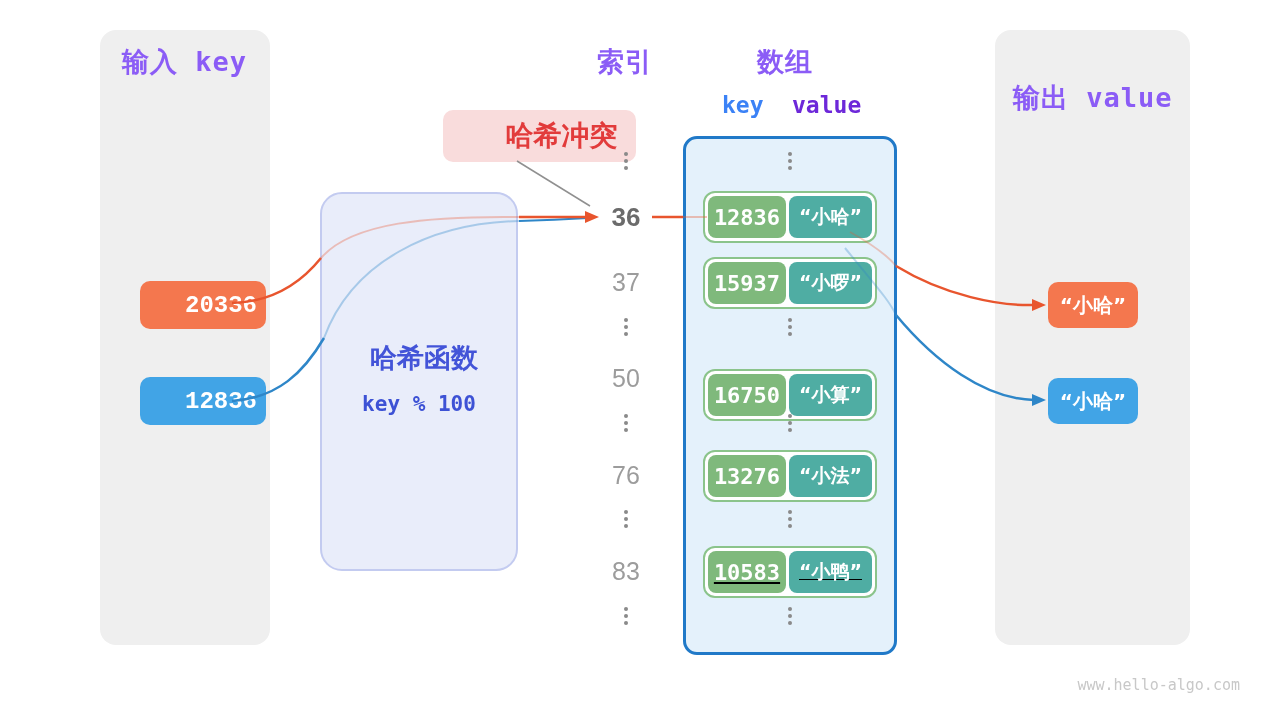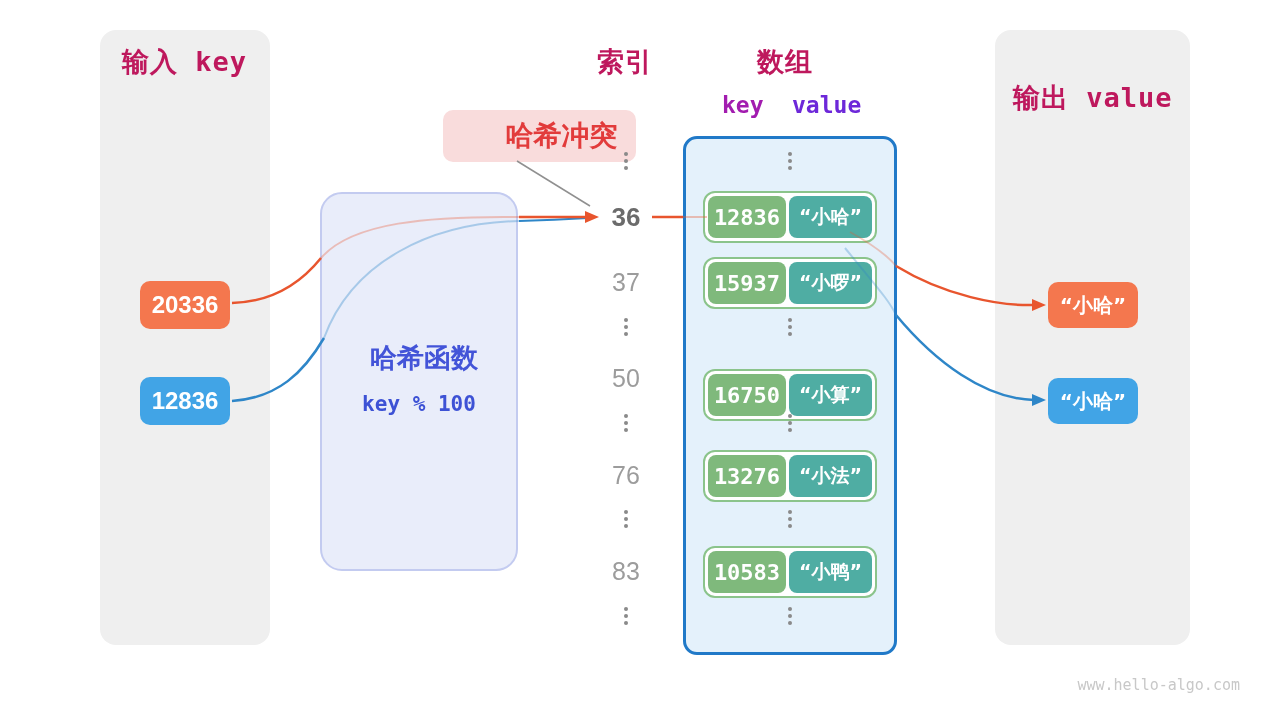--- a/index.html
+++ b/index.html
@@ -6,29 +6,30 @@
   body{
     width:1280px;height:720px;position:relative;overflow:hidden;
     background:#ffffff;
     font-family:"DejaVu Sans","Liberation Sans",sans-serif;
   }
   .abs{position:absolute;}
   .panel{
     background:#efefef;border-radius:16px;
   }
   .panel-title{
-    font-size:27px;font-weight:bold;color:#be185d;
+    font-size:27px;font-weight:bold;color:#8b5cf6;
     letter-spacing:1px;white-space:nowrap;
     font-family:"DejaVu Sans Mono","DejaVu Sans",sans-serif;
   }
   .key-box{
     width:90px;height:48px;border-radius:10px;
     display:flex;align-items:center;justify-content:center;
     color:#ffffff;font-size:24px;font-weight:bold;
-    font-family:Liberation Sans, sans-serif;
+    font-family:Liberation Mono, monospace;
+    padding-left:36px;
   }
   .out-box{
     width:90px;height:46px;border-radius:10px;
     display:flex;align-items:center;justify-content:center;
     color:#ffffff;font-size:20px;font-weight:bold;
   }
   .orange-bg{background:#f4774e;}
   .blue-bg{background:#41a4e6;}
   .hash-box{
     left:320px;top:192px;width:198px;height:379px;
@@ -98,21 +99,21 @@
 <div class="abs key-box blue-bg" style="left:140px;top:377px;">12836</div>
 
 <div class="abs hash-box"></div>
 <div class="abs hash-name">哈希函数</div>
 <div class="abs hash-formula">key % 100</div>
 
 <div class="abs collision">哈希冲突</div>
 
 <div class="abs panel-title" style="left:597px;top:44px;">索引</div>
 <div class="abs panel-title" style="left:757px;top:44px;">数组</div>
-<div class="abs kv-header" style="left:722px;top:92px;color:#a21caf;">key</div>
+<div class="abs kv-header" style="left:722px;top:92px;color:#3b82f6;">key</div>
 <div class="abs kv-header" style="left:792px;top:92px;color:#6d28d9;">value</div>
 
 <div class="abs vdots" style="left:621px;top:152px;">
     <i></i>
     <i></i>
     <i></i>
   </div>
 <div class="abs idx idx-hl" style="top:202px;">36</div>
 <div class="abs idx" style="top:268px;">37</div>
 <div class="abs vdots" style="left:621px;top:318px;">
@@ -171,21 +172,21 @@
   </div>
 <div class="abs bucket" style="top:450px;">
   <div class="bucket-key">13276</div>
   <div class="bucket-val">“小法”</div>
 </div>
 <div class="abs vdots" style="left:785px;top:510px;">
     <i></i>
     <i></i>
     <i></i>
   </div>
-<div class="abs bucket" style="top:546px;">
+<div class="abs bucket" style="top:546px;text-decoration:underline;">
   <div class="bucket-key">10583</div>
   <div class="bucket-val">“小鸭”</div>
 </div>
 <div class="abs vdots" style="left:785px;top:607px;">
     <i></i>
     <i></i>
     <i></i>
   </div>
 
 <div class="abs panel" style="left:995px;top:30px;width:195px;height:615px;"></div>

